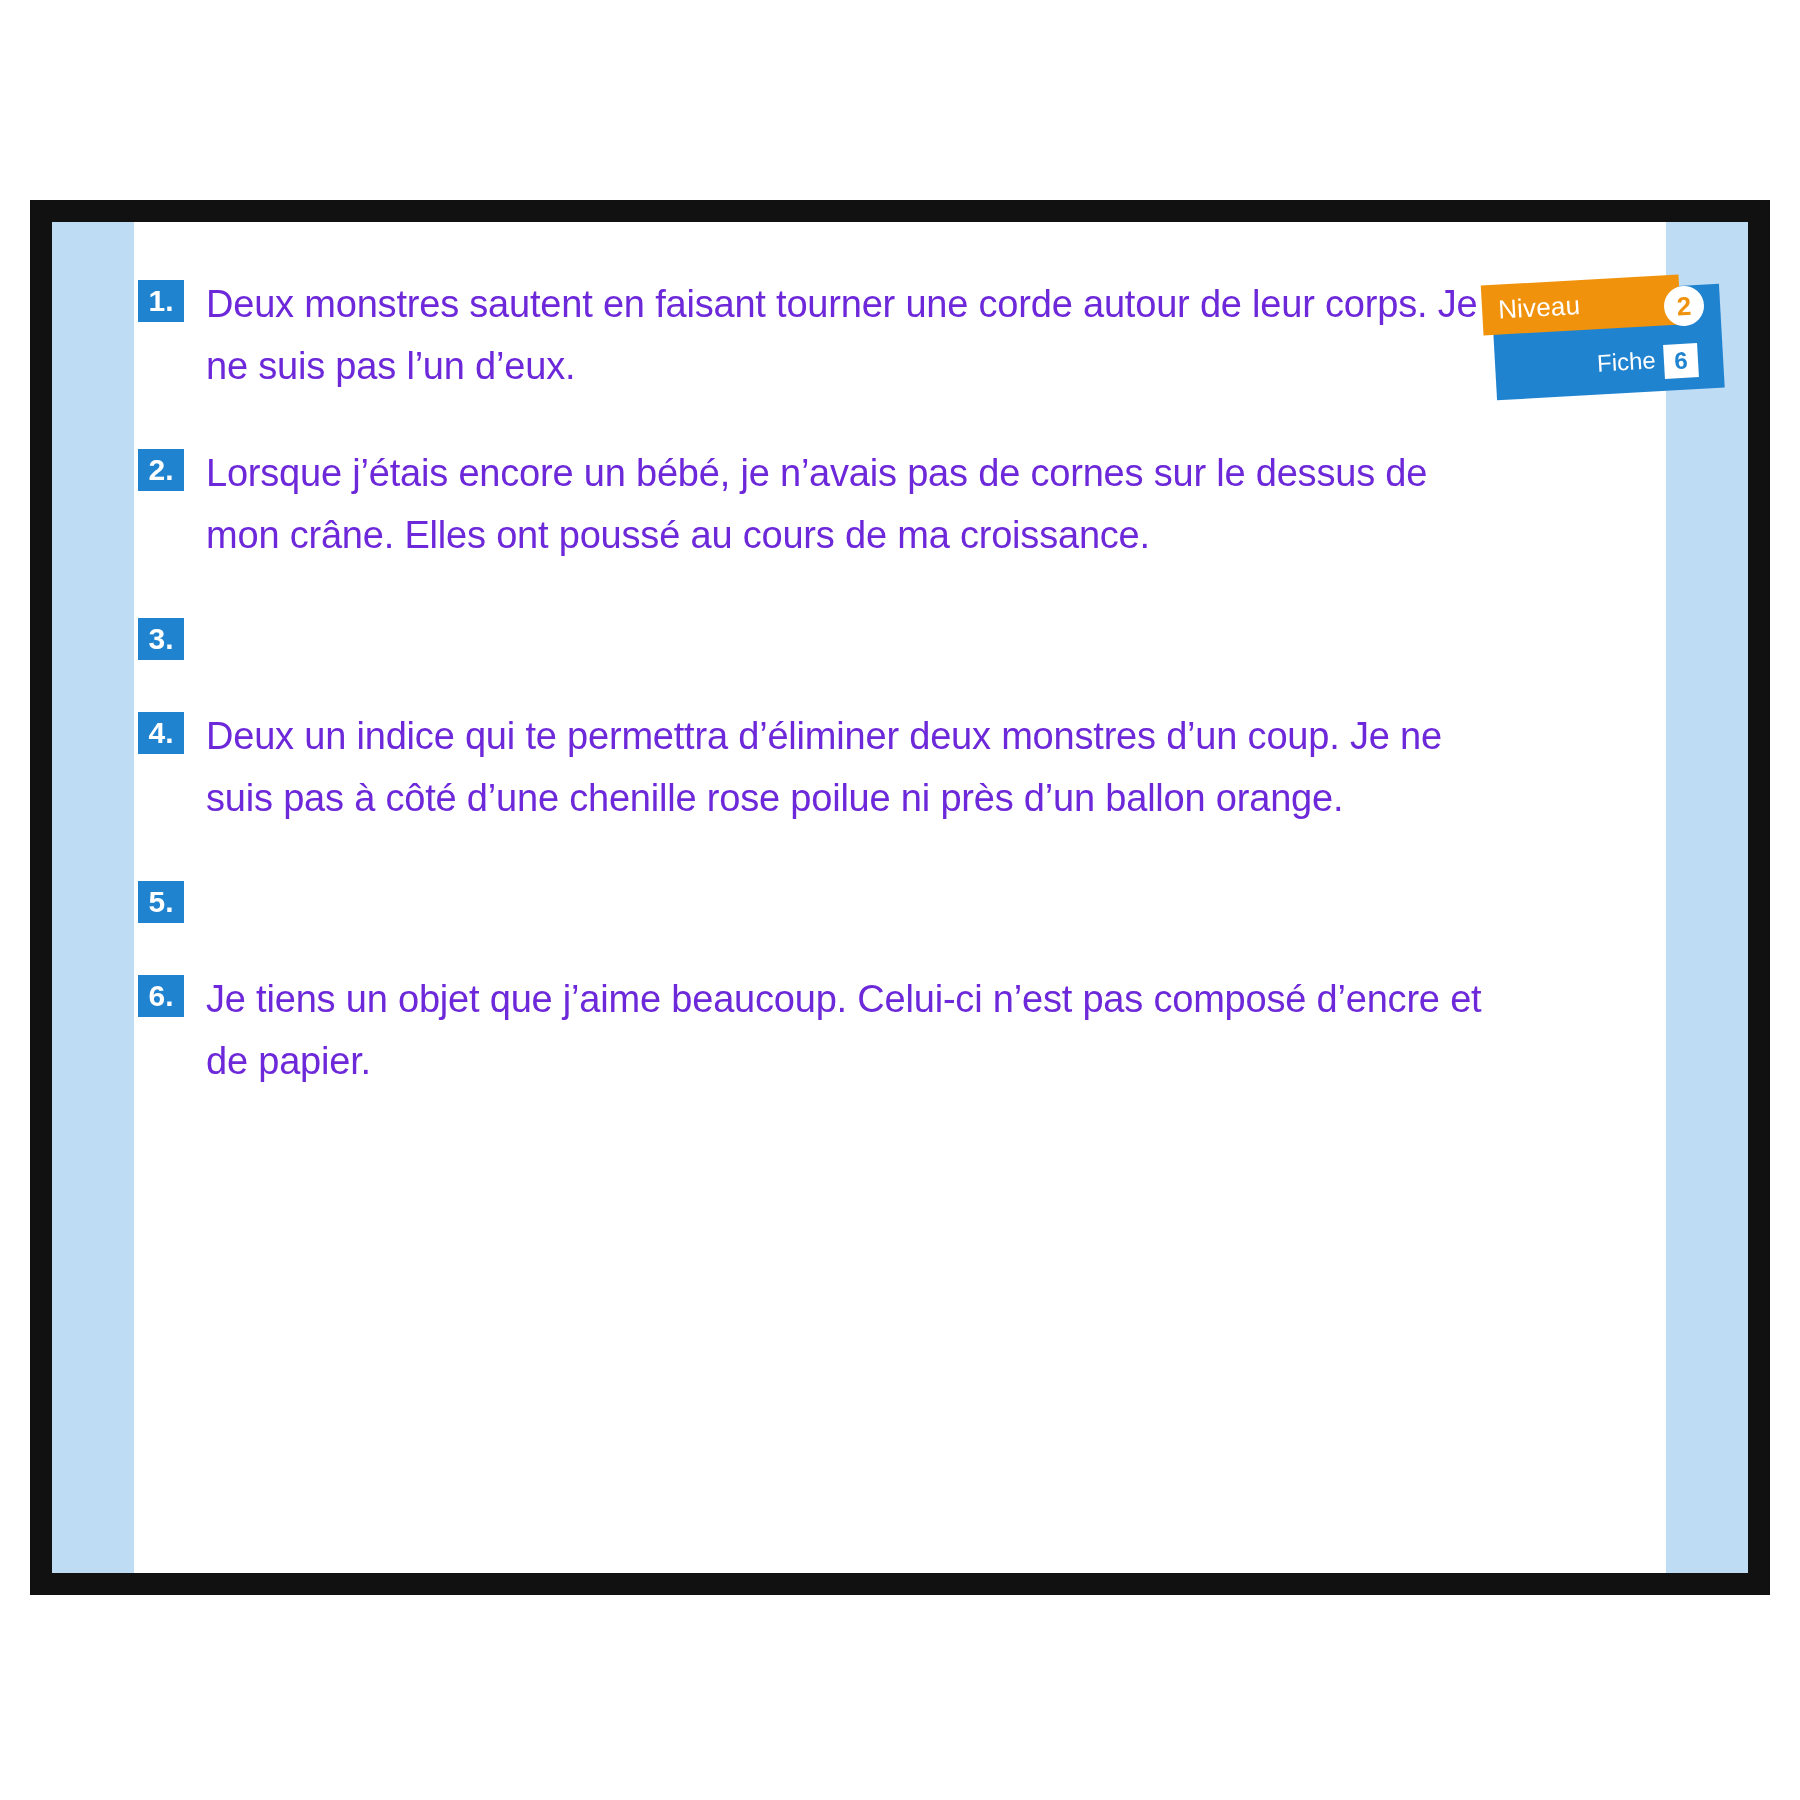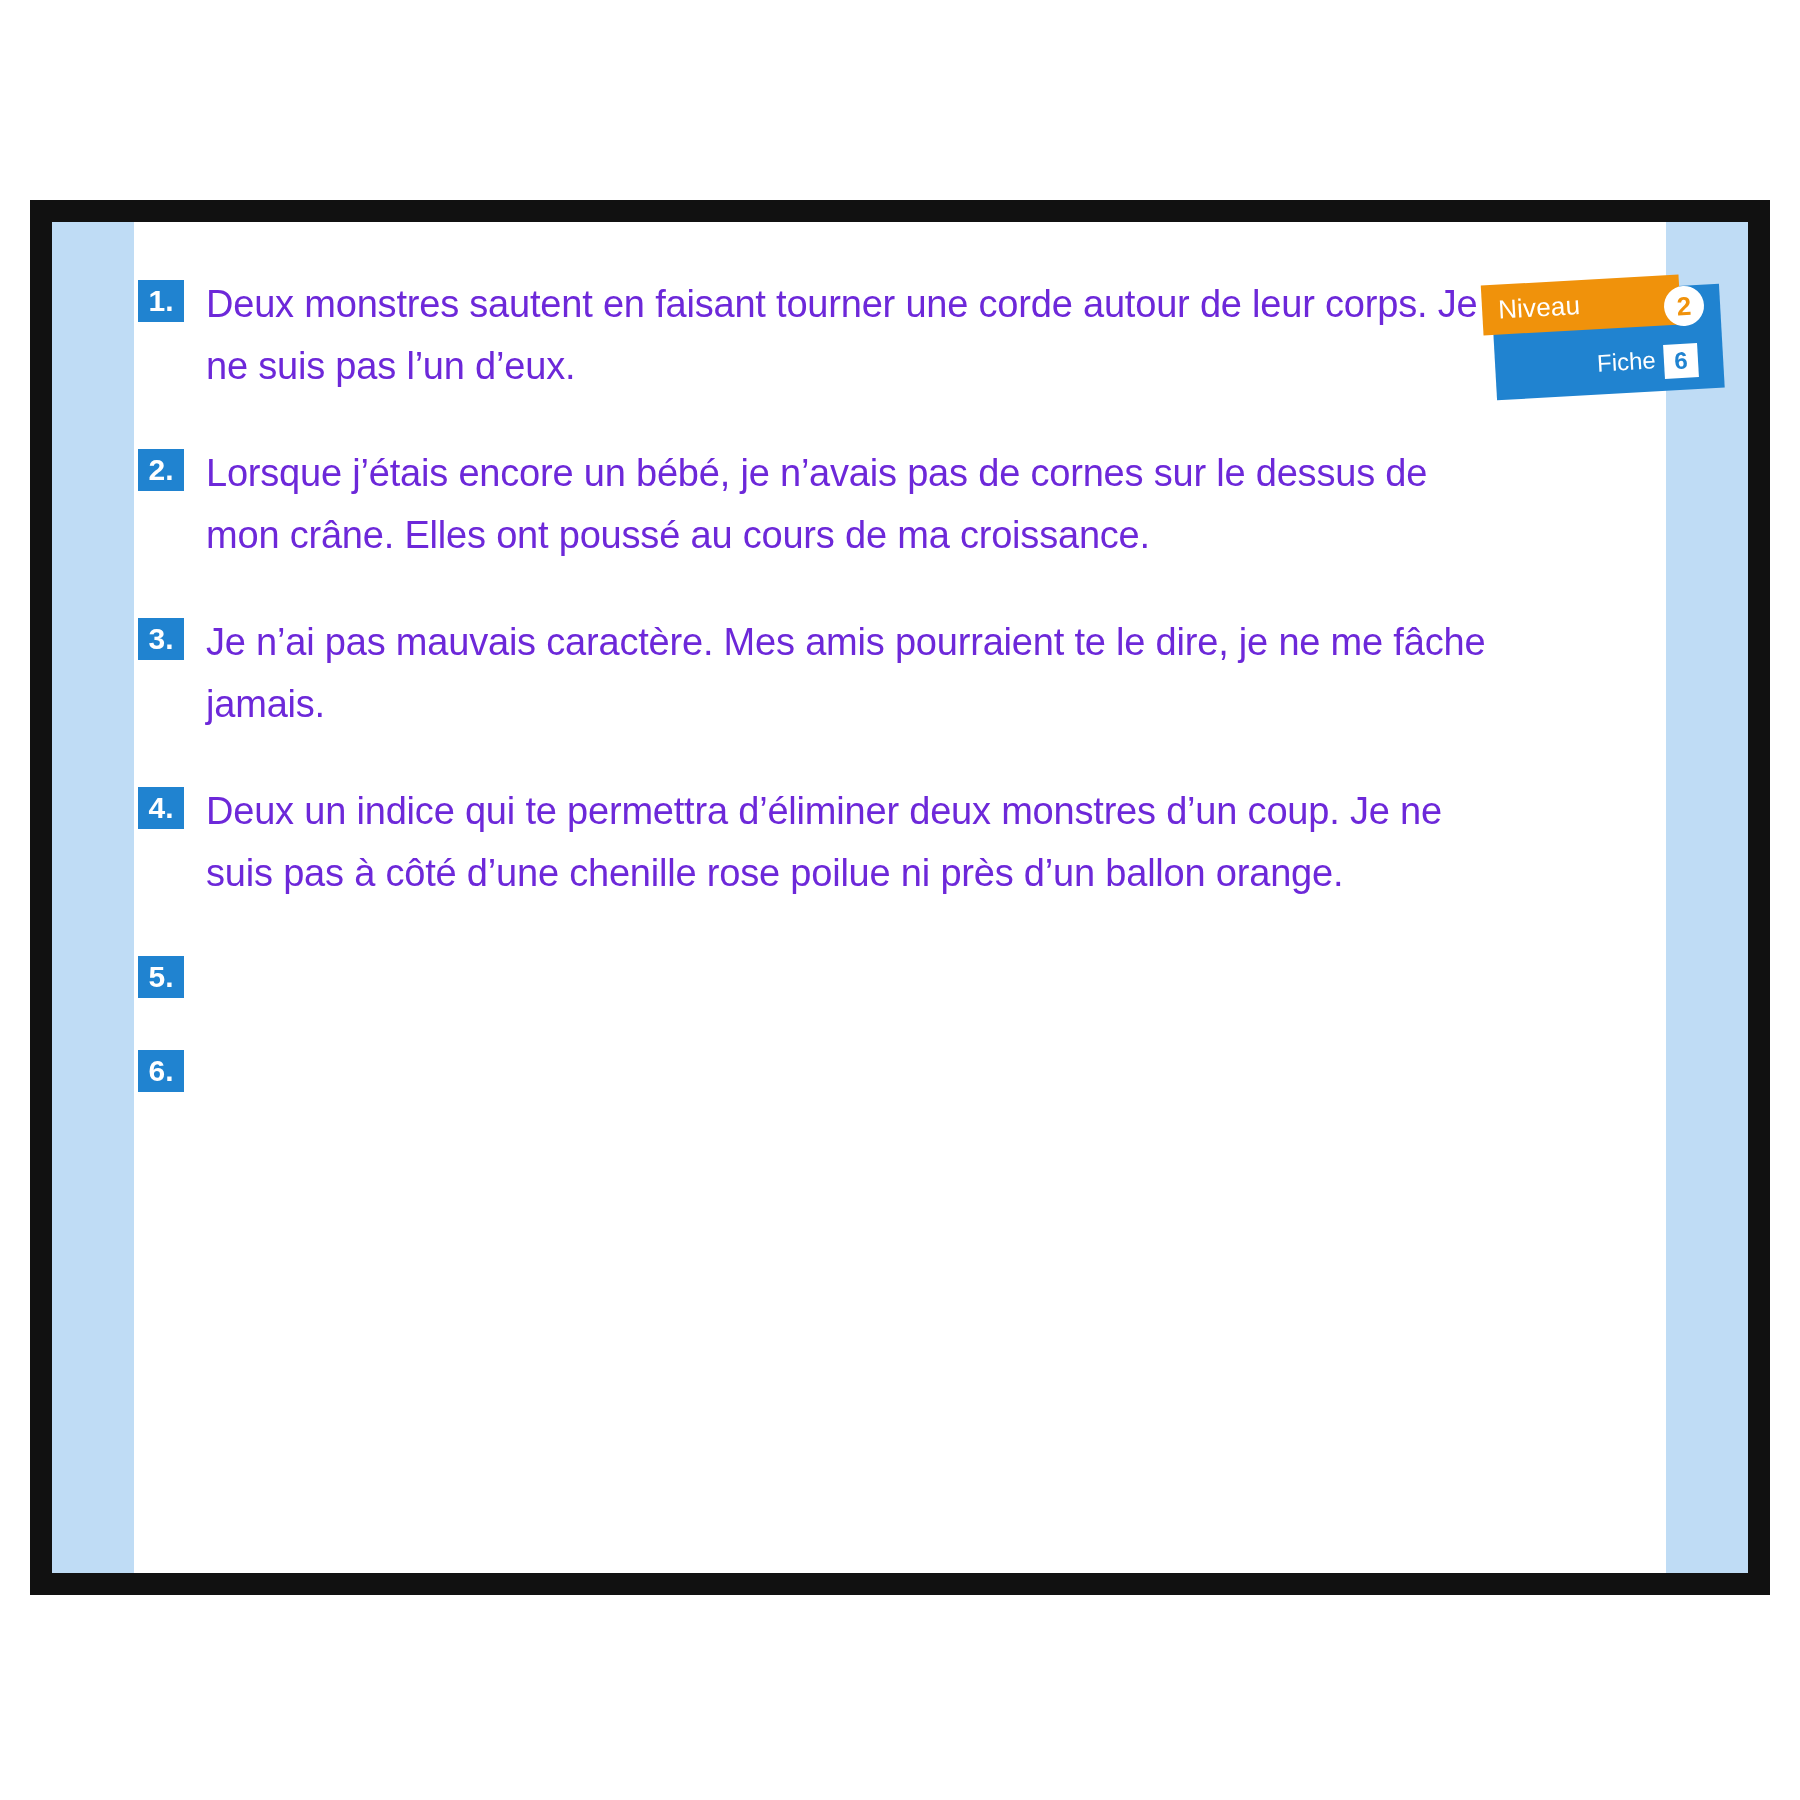--- a/index.html
+++ b/index.html
@@ -186,32 +186,32 @@
           <div class="clue-text">Deux monstres sautent en faisant tourner une corde autour de leur corps. Je ne suis pas l’un d’eux.</div>
         </div>
 
         <div class="clue">
           <div class="num-badge">2.</div>
           <div class="clue-text">Lorsque j’étais encore un bébé, je n’avais pas de cornes sur le dessus de mon crâne.  Elles ont poussé au cours de ma croissance.</div>
         </div>
 
         <div class="clue">
           <div class="num-badge">3.</div>
-          <div class="clue-text">Je n’ai pas mauvais caractère.  Mes amis pourraient te le dire, je ne me fâche jamais.</div>
         </div>
 
         <div class="clue">
           <div class="num-badge">4.</div>
           <div class="clue-text">Deux un indice qui te permettra d’éliminer deux monstres d’un coup. Je ne suis pas à côté d’une chenille rose poilue ni près d’un ballon orange.</div>
         </div>
 
         <div class="clue">
           <div class="num-badge">5.</div>
         </div>
 
         <div class="clue">
           <div class="num-badge">6.</div>
+          <div class="clue-text">Je tiens un objet que j’aime beaucoup. Celui-ci n’est pas composé d’encre et de papier.</div>
         </div>
 
       </div>
     </div>
   </div>
 </div>
 
 </body></html>

